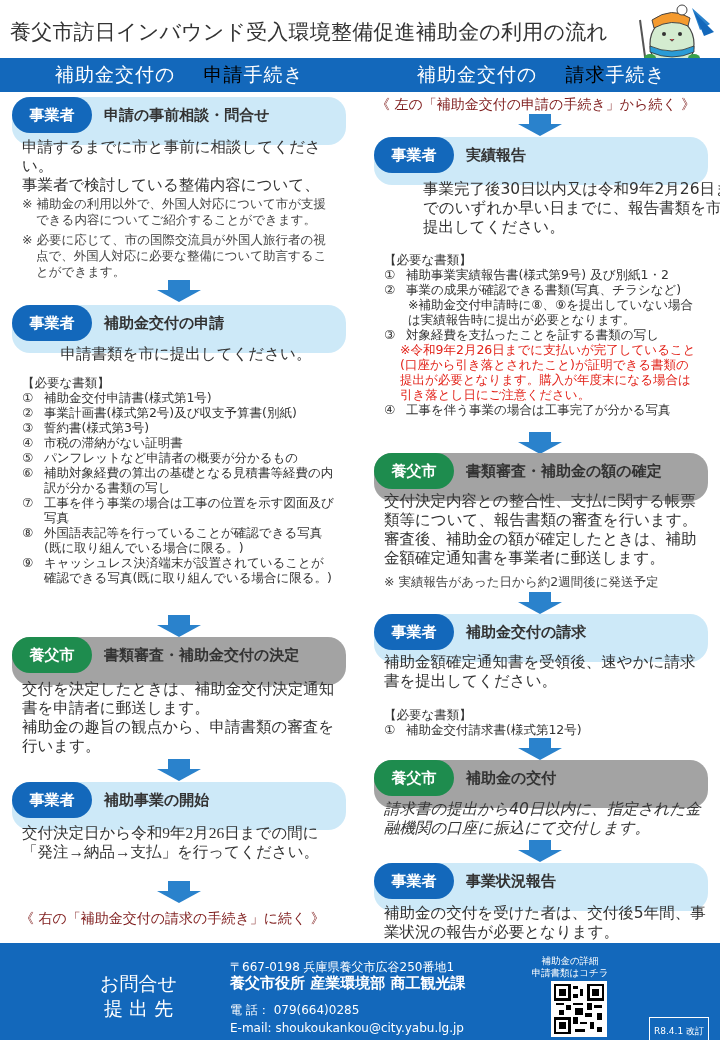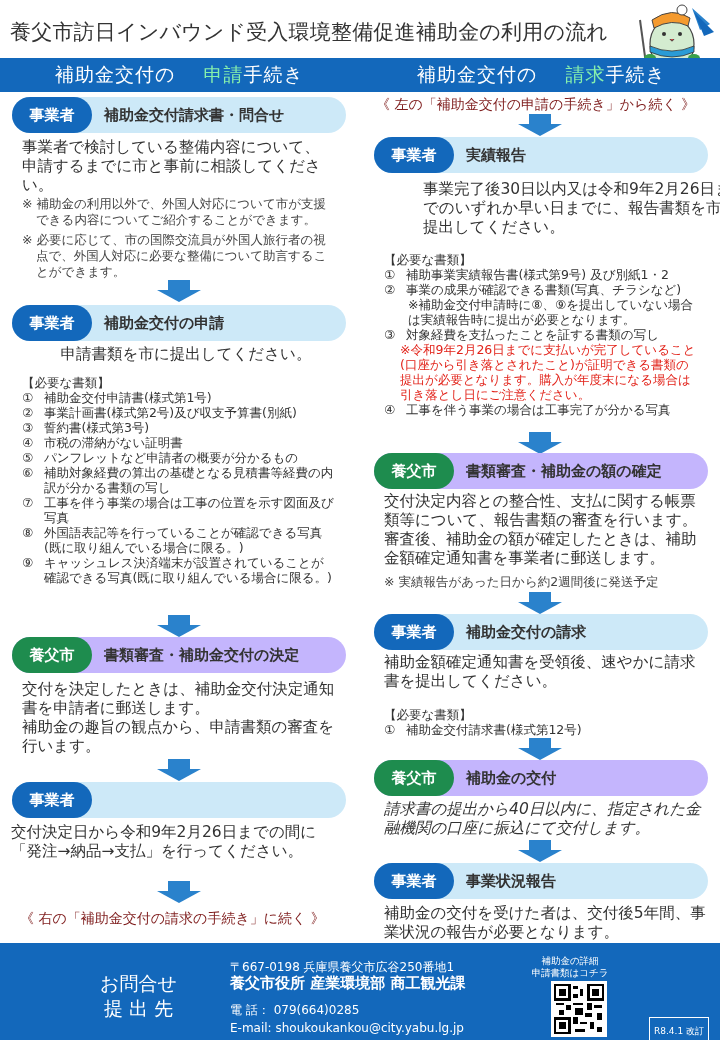--- a/index.html
+++ b/index.html
@@ -6,29 +6,29 @@
   html, body { width: 720px; height: 1040px; overflow: hidden; background: #ffffff; }
   body { position: relative; font-family: "DejaVu Sans", "Liberation Sans", sans-serif; color: #333; }
 
   .title { position: absolute; left: 10px; top: 18px; font-size: 21px; color: #333; letter-spacing: 0.2px; }
   .mascot { position: absolute; left: 622px; top: 2px; width: 96px; height: 62px; }
 
   .banner { position: absolute; left: 0; top: 58px; width: 720px; height: 34px; background: #1368bb; }
   .banner-left, .banner-right { position: absolute; top: 4px; font-size: 19px; color: #fff; letter-spacing: 1px; }
   .banner-left { left: 55px; }
   .banner-right { left: 417px; }
-  .hl { color: #86efac; padding-left: 28px; }
+  .hl { color: #000000; padding-left: 28px; }
 
   .col { position: absolute; top: 92px; }
   .col.left { left: 0; width: 360px; }
   .col.right { left: 360px; width: 360px; }
 
-  .pill { position: absolute; height: 36px; border-radius: 18px; }
+  .pill { position: absolute; height: 48px; border-radius: 18px; }
   .pill.blue { background: #cde9f8; }
-  .pill.green { background: #c4b5fd; }
+  .pill.green { background: #a3a3a3; }
   .pill .who { position: absolute; left: 0; top: 0; height: 36px; width: 80px; border-radius: 18px; color: #fff; font-weight: bold; font-size: 15px; line-height: 36px; text-align: center; }
   .pill.blue .who { background: #1368bb; }
   .pill.green .who { background: #1e8c4e; }
   .pill .step { position: absolute; left: 92px; top: 0; line-height: 36px; font-size: 15px; font-weight: bold; color: #333; }
 
   .body { position: absolute; font-size: 15.5px; line-height: 19px; color: #333; }
   .note { position: absolute; font-size: 12.5px; line-height: 16px; color: #444; }
   .docs { position: absolute; font-size: 12.5px; line-height: 15px; color: #333; }
   .docs .row { display: flex; }
   .docs .num { width: 22px; flex: none; }
@@ -76,25 +76,25 @@
   </div>
   <div class="banner-right">
     <span>補助金交付の</span><span class="hl">請求</span><span>手続き</span>
   </div>
 </div>
 
 <div class="col left">
 
   <div class="pill blue" style="left:12px; top:5px; width:334px;">
     <div class="who">事業者</div>
-    <div class="step">補助金交付請求書・問合せ</div>
+    <div class="step">申請の事前相談・問合せ</div>
   </div>
   <div class="body" style="left:22px; top:46px; width:330px;">
+    <div>申請するまでに市と事前に相談してください。</div>
     <div>事業者で検討している整備内容について、</div>
-    <div>申請するまでに市と事前に相談してください。</div>
   </div>
   <div class="note" style="left:22px; top:104px; width:310px; padding-left:14px; text-indent:-14px;">※ 補助金の利用以外で、外国人対応について市が支援できる内容についてご紹介することができます。</div>
   <div class="note" style="left:22px; top:140px; width:310px; padding-left:14px; text-indent:-14px;">※ 必要に応じて、市の国際交流員が外国人旅行者の視点で、外国人対応に必要な整備について助言することができます。</div>
 
   <div class="arrow" style="left:157px; top:188px;">
       <div class="stem"></div>
       <div class="head"></div>
     </div>
 
   <div class="pill blue" style="left:12px; top:213px; width:334px;">
@@ -157,22 +157,23 @@
     <div>補助金の趣旨の観点から、申請書類の審査を行います。</div>
   </div>
 
   <div class="arrow" style="left:157px; top:667px;">
       <div class="stem"></div>
       <div class="head"></div>
     </div>
 
   <div class="pill blue" style="left:12px; top:690px; width:334px;">
     <div class="who">事業者</div>
-  </div>
-  <div class="body" style="left:11px; top:731px; width:320px;">交付決定日から令和9年2月26日までの間に「発注→納品→支払」を行ってください。</div>
+    <div class="step">補助事業の開始</div>
+  </div>
+  <div class="body" style="left:22px; top:731px; width:320px;font-family:Liberation Serif, serif;">交付決定日から令和9年2月26日までの間に「発注→納品→支払」を行ってください。</div>
 
   <div class="arrow" style="left:157px; top:789px;">
       <div class="stem"></div>
       <div class="head"></div>
     </div>
 
   <div class="cont" style="left:20px; top:818px;">《 右の「補助金交付の請求の手続き」に続く 》</div>
 </div>
 
 <div class="col right">

